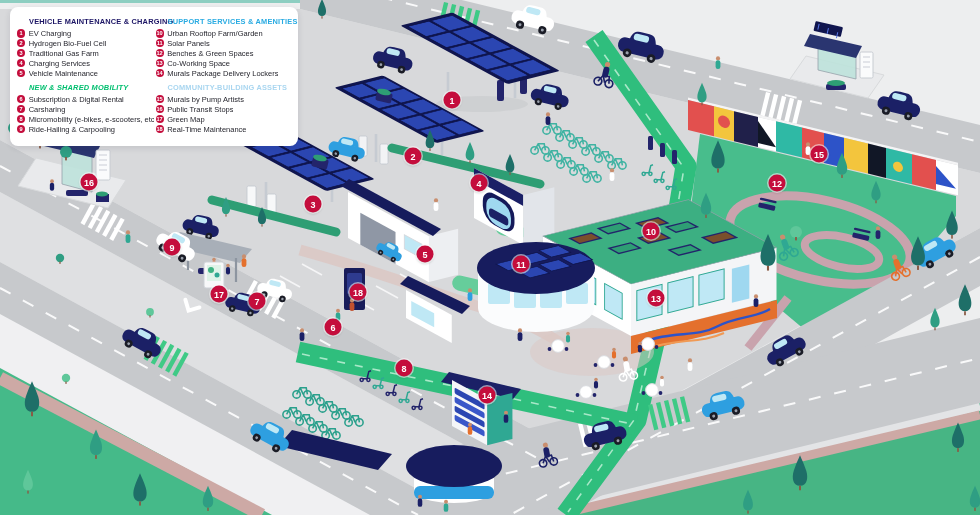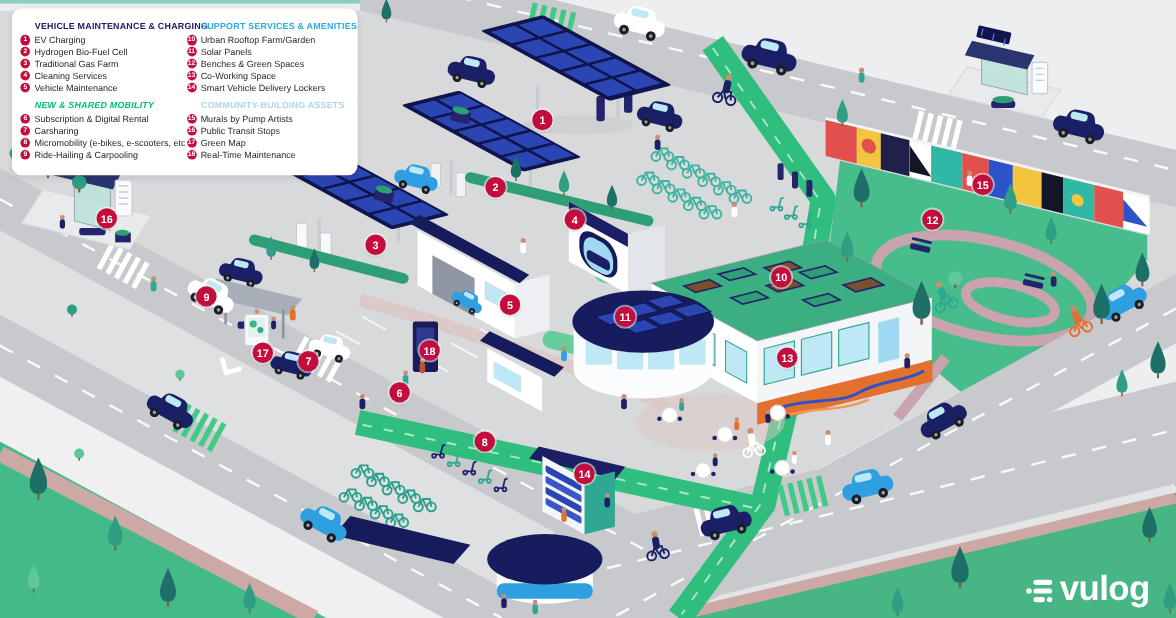--- a/index.html
+++ b/index.html
@@ -661,21 +661,21 @@
           <div class="legend-item">
             <span class="badge" style="background: rgb(196, 13, 60);">2</span>
             <span class="legend-label">Hydrogen Bio-Fuel Cell</span>
           </div>
           <div class="legend-item">
             <span class="badge" style="background: rgb(196, 13, 60);">3</span>
             <span class="legend-label">Traditional Gas Farm</span>
           </div>
           <div class="legend-item">
             <span class="badge" style="background: rgb(196, 13, 60);">4</span>
-            <span class="legend-label">Cleaning Services</span>
+            <span class="legend-label">Charging Services</span>
           </div>
           <div class="legend-item">
             <span class="badge" style="background: rgb(196, 13, 60);">5</span>
             <span class="legend-label">Vehicle Maintenance</span>
           </div>
         </div>
         <div class="legend-section">
           <div class="legend-title" style="color: rgb(0, 191, 111); font-style: italic;">NEW &amp; SHARED MOBILITY</div>
           <div class="legend-item">
             <span class="badge" style="background: rgb(196, 13, 60);">6</span>
@@ -709,21 +709,21 @@
           <div class="legend-item">
             <span class="badge" style="background: rgb(196, 13, 60);">12</span>
             <span class="legend-label">Benches &amp; Green Spaces</span>
           </div>
           <div class="legend-item">
             <span class="badge" style="background: rgb(196, 13, 60);">13</span>
             <span class="legend-label">Co-Working Space</span>
           </div>
           <div class="legend-item">
             <span class="badge" style="background: rgb(196, 13, 60);">14</span>
-            <span class="legend-label">Smart Vehicle Delivery Lockers</span>
+            <span class="legend-label">Murals Package Delivery Lockers</span>
           </div>
         </div>
         <div class="legend-section">
           <div class="legend-title" style="color: rgb(169, 214, 240);">COMMUNITY-BUILDING ASSETS</div>
           <div class="legend-item">
             <span class="badge" style="background: rgb(196, 13, 60);">15</span>
             <span class="legend-label">Murals by Pump Artists</span>
           </div>
           <div class="legend-item">
             <span class="badge" style="background: rgb(196, 13, 60);">16</span>
@@ -755,26 +755,14 @@
       <div class="marker" style="left: 521px; top: 264px; background: rgb(196, 13, 60);">11</div>
       <div class="marker" style="left: 777px; top: 183px; background: rgb(196, 13, 60);">12</div>
       <div class="marker" style="left: 656px; top: 298px; background: rgb(196, 13, 60);">13</div>
       <div class="marker" style="left: 487px; top: 395px; background: rgb(196, 13, 60);">14</div>
       <div class="marker" style="left: 819px; top: 154px; background: rgb(196, 13, 60);">15</div>
       <div class="marker" style="left: 89px; top: 182px; background: rgb(196, 13, 60);">16</div>
       <div class="marker" style="left: 219px; top: 294px; background: rgb(196, 13, 60);">17</div>
       <div class="marker" style="left: 358px; top: 292px; background: rgb(196, 13, 60);">18</div>
     </div>
 
-<div id="logo">
-  <svg width="24" height="24" viewBox="0 0 20 20">
-    <g fill="#FFFFFF">
-      <rect x="6" y="2.6" width="13" height="3.6" rx="1.8"></rect>
-      <circle cx="2.9" cy="10.4" r="1.9"></circle>
-          <rect x="6" y="8.6" width="13" height="3.6" rx="1.8"></rect>
-      <rect x="6" y="14.6" width="8" height="3.6" rx="1.8"></rect>
-          <circle cx="17.2" cy="16.4" r="1.9"></circle>
-    </g>
-  </svg>
-  <span class="word">vulog</span>
+
 </div>
 
-</div>
-
 </body></html>

